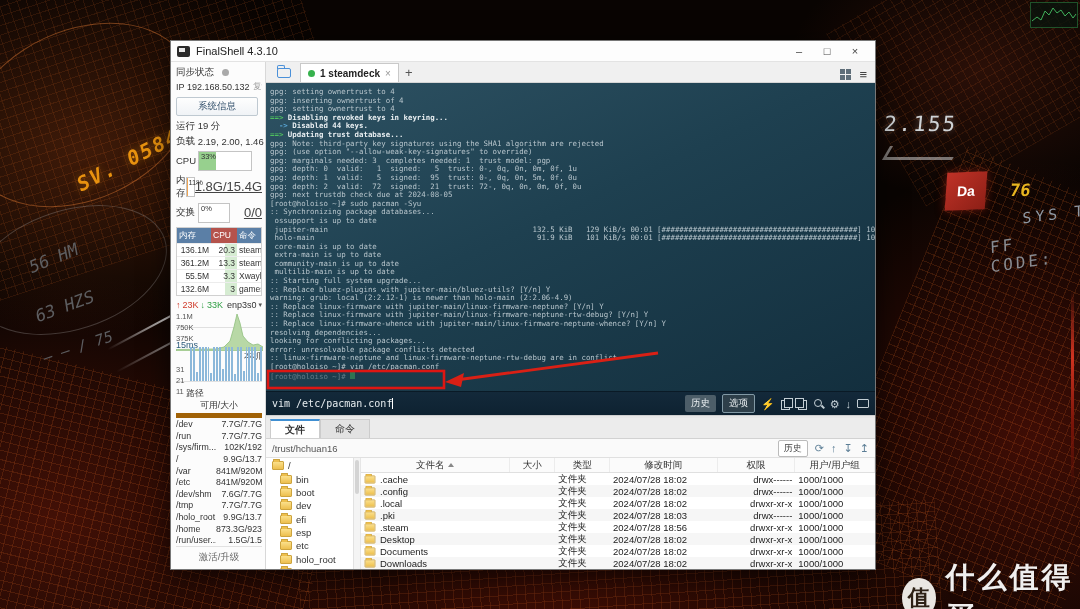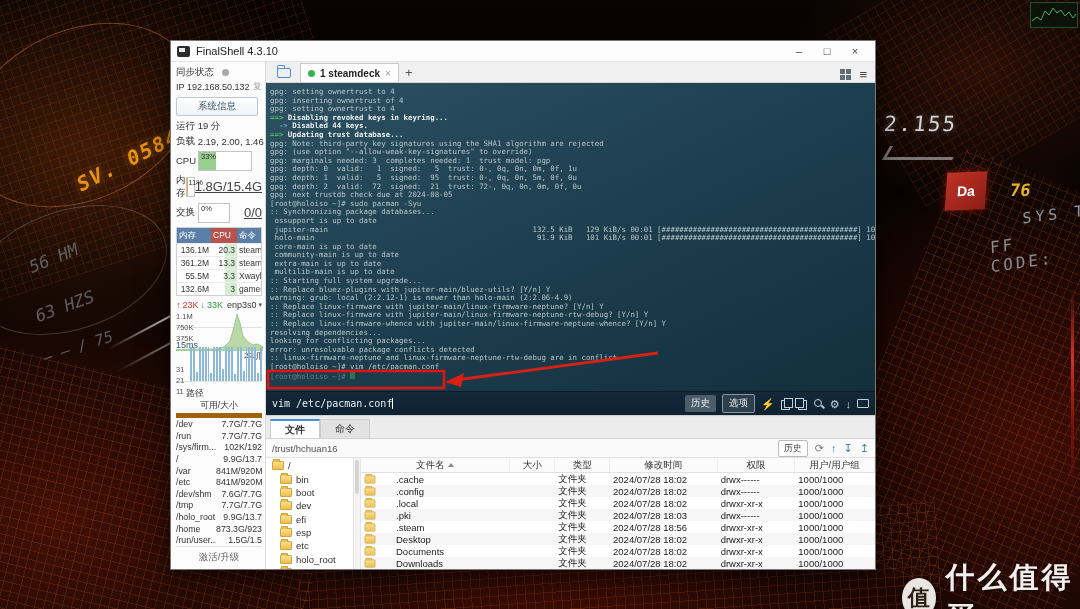--- a/index.html
+++ b/index.html
@@ -152,22 +152,22 @@
   .tree-item.child { padding-left:14px; }
   .fold { width:12px; height:9px; background:linear-gradient(#fbe08b,#edbf4e); border:1px solid #cda43e; border-radius:1px; position:relative; flex:0 0 12px; }
   .fold::before { content:""; position:absolute; left:0; top:-3px; width:5px; height:2px; background:#edbf4e; border:1px solid #cda43e; border-bottom:none; border-radius:1px 1px 0 0; }
   .ftable { flex:1; overflow:hidden; display:flex; flex-direction:column; background:#fff; }
   .ft-head { display:flex; height:15px; border-bottom:1px solid #e0e0e0; background:#fbfbfb; font-size:9.5px; color:#333; flex:0 0 auto; }
   .ft-head .hc { display:flex; align-items:center; justify-content:center; border-right:1px solid #ececec; position:relative; }
   .sort-up { width:0; height:0; border-left:3.5px solid transparent; border-right:3.5px solid transparent; border-bottom:4px solid #888; margin-left:4px; }
   .ft-row { display:flex; height:12px; align-items:center; font-size:9.5px; color:#222; }
   .ft-row:nth-child(even) { background:#f6f6f6; }
   .cell { padding:0 3px; white-space:nowrap; overflow:hidden; }
-  .col0{width:150px;} .col1{width:45px;text-align:right;} .col2{width:55px;} .col3{width:108px;} .col4{width:78px;} .col5{width:80px;}
-  .name-cell { display:flex; align-items:center; gap:20px; }
+  .col0{width:150px;} .col1{width:45px;text-align:right;} .col2{width:55px;} .col3{width:108px;} .col4{width:78px;text-align:right;} .col5{width:80px;}
+  .name-cell { display:flex; align-items:center; gap:4px; }
   .name-cell .fold { transform:scale(.9); }
 </style>
 </head>
 <body>
 
 <div class="desktop">
   <div class="mesh mesh-tl"></div>
   <div class="mesh mesh-bl"></div>
   <div class="mesh mesh-bm"></div>
   <div class="mesh mesh-r"></div>
@@ -415,22 +415,22 @@
             <div class="tline p">gpg: depth: 0  valid:   1  signed:   5  trust: 0-, 0q, 0n, 0m, 0f, 1u</div>
             <div class="tline p">gpg: depth: 1  valid:   5  signed:  95  trust: 0-, 0q, 0n, 5m, 0f, 0u</div>
             <div class="tline p">gpg: depth: 2  valid:  72  signed:  21  trust: 72-, 0q, 0n, 0m, 0f, 0u</div>
             <div class="tline p">gpg: next trustdb check due at 2024-08-05</div>
             <div class="tline p">[root@holoiso ~]# sudo pacman -Syu</div>
             <div class="tline p">:: Synchronizing package databases...</div>
             <div class="tline p"> ossupport is up to date</div>
             <div class="tline p"> jupiter-main                                              132.5 KiB   129 KiB/s 00:01 [############################################] 100%</div>
             <div class="tline p"> holo-main                                                  91.9 KiB   101 KiB/s 00:01 [############################################] 100%</div>
             <div class="tline p"> core-main is up to date</div>
+            <div class="tline p"> extra-main is up to date</div>
             <div class="tline p"> community-main is up to date</div>
-            <div class="tline p"> extra-main is up to date</div>
             <div class="tline p"> multilib-main is up to date</div>
             <div class="tline p">:: Starting full system upgrade...</div>
             <div class="tline p">:: Replace bluez-plugins with jupiter-main/bluez-utils? [Y/n] Y</div>
             <div class="tline p">warning: grub: local (2:2.12-1) is newer than holo-main (2:2.06-4.9)</div>
             <div class="tline p">:: Replace linux-firmware with jupiter-main/linux-firmware-neptune? [Y/n] Y</div>
             <div class="tline p">:: Replace linux-firmware with jupiter-main/linux-firmware-neptune-rtw-debug? [Y/n] Y</div>
             <div class="tline p">:: Replace linux-firmware-whence with jupiter-main/linux-firmware-neptune-whence? [Y/n] Y</div>
             <div class="tline p">resolving dependencies...</div>
             <div class="tline p">looking for conflicting packages...</div>
             <div class="tline p">error: unresolvable package conflicts detected</div>

